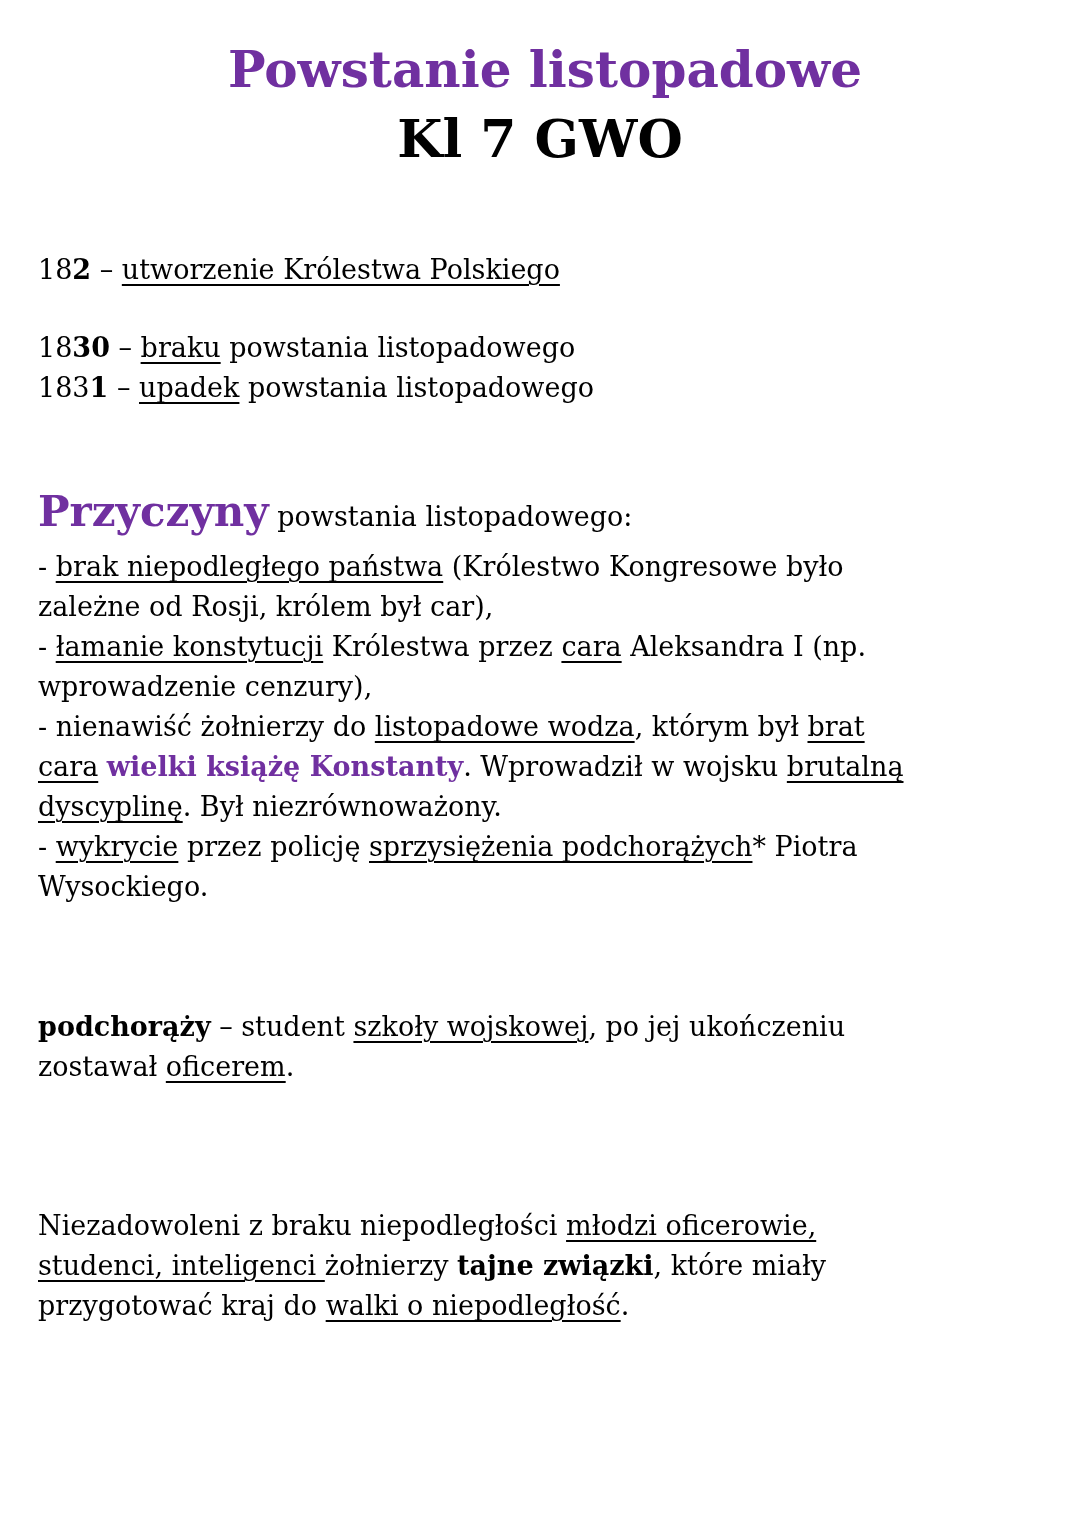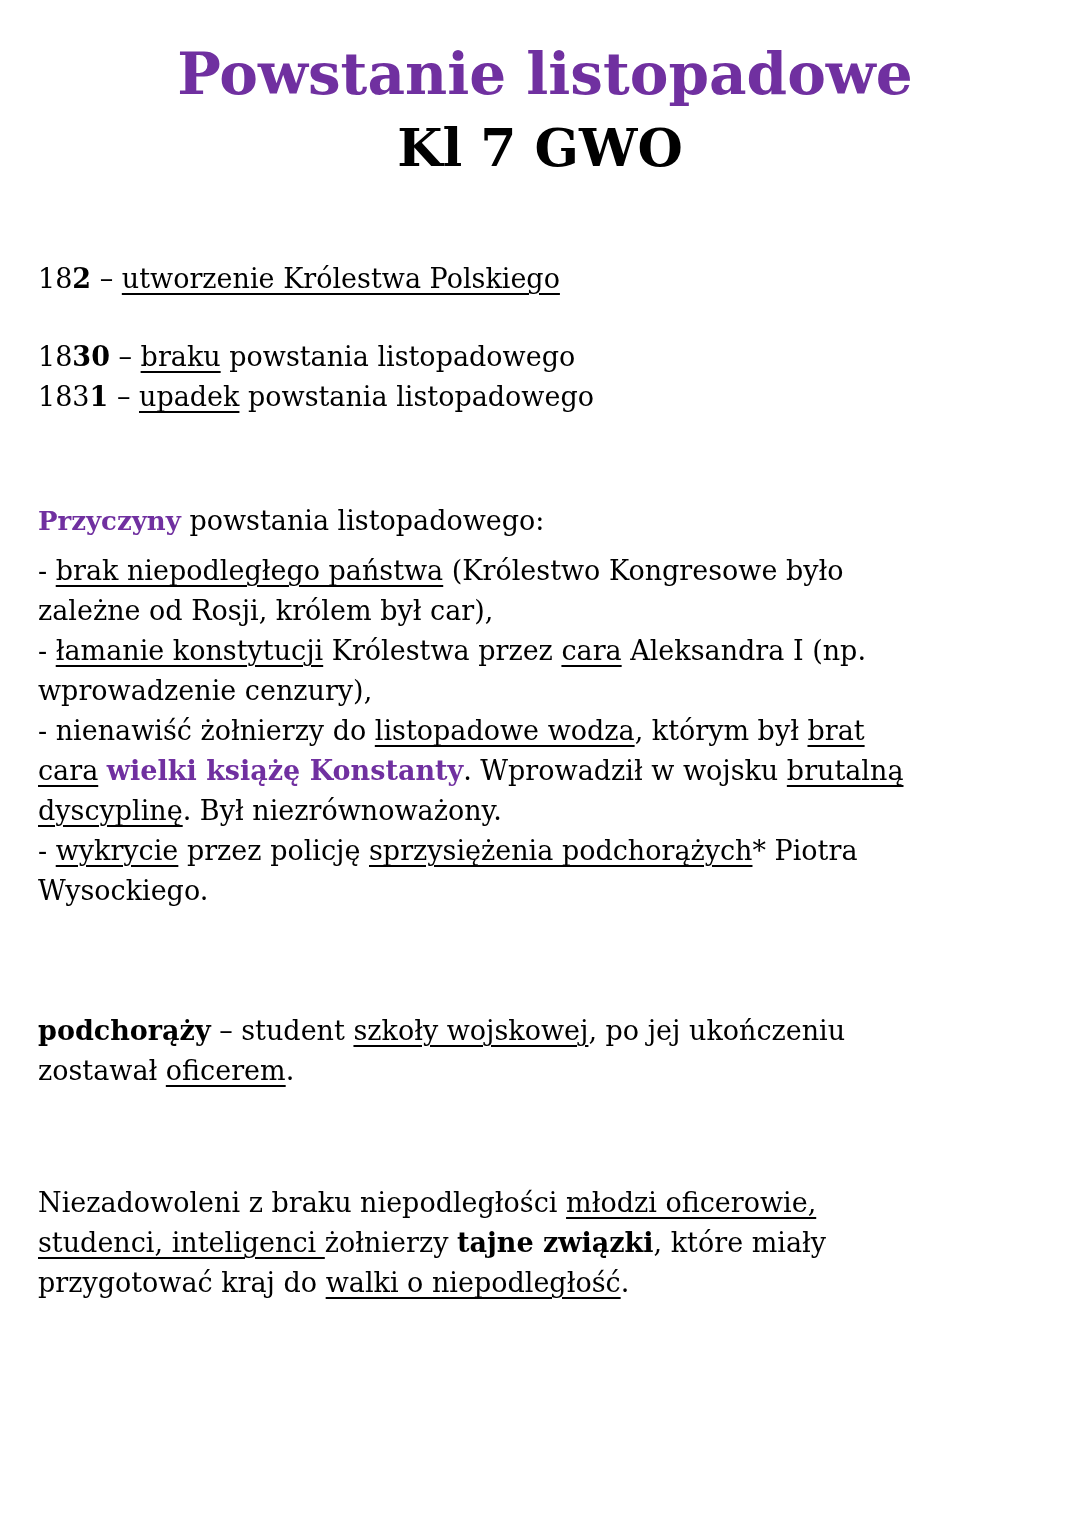--- a/index.html
+++ b/index.html
@@ -9,21 +9,21 @@
     width: 1080px;
     height: 1527px;
     background: var(--bg, #ffffff);
     color: var(--text, #000000);
     font-family: "DejaVu Serif", "Liberation Serif", serif;
     overflow: hidden;
   }
   .header { text-align: center; padding-top: 42px; }
   .doc-title {
     color: var(--accent, #7030a0);
-    font-size: 58px;
+    font-size: 50px;
     font-weight: bold;
     line-height: 1.12;
     margin-left: 10px;
   }
   .doc-subtitle {
     color: var(--text, #000000);
     font-size: 52px;
     font-weight: bold;
     line-height: 1.12;
     margin-top: 12px;
@@ -36,26 +36,26 @@
     white-space: pre-wrap;
     line-height: 40px;
   }
   .seg.bold { font-weight: bold; }
   .seg.underline {
     text-decoration: underline;
     text-decoration-thickness: 2px;
     text-underline-offset: 5px;
   }
   .seg.accent { color: var(--accent, #7030a0); }
-  .seg.large { font-size: 26px; }
+  .seg.large { font-size: 42px; }
   .block-dates-founding { margin-bottom: 38px; }
   .block-dates-uprising { margin-bottom: 80px; }
   .para-causes-heading { margin-bottom: 6px; line-height: 48px; }
   .block-causes-section { margin-bottom: 100px; }
-  .block-definition { margin-bottom: 92px; }
+  .block-definition { margin-bottom: 119px; }
 </style>
 </head>
 <body>
 
 <div class="page">
   <div class="header">
     <div class="doc-title">Powstanie listopadowe</div>
     <div class="doc-subtitle">Kl 7 GWO</div>
   </div>
   <div class="document-body">

